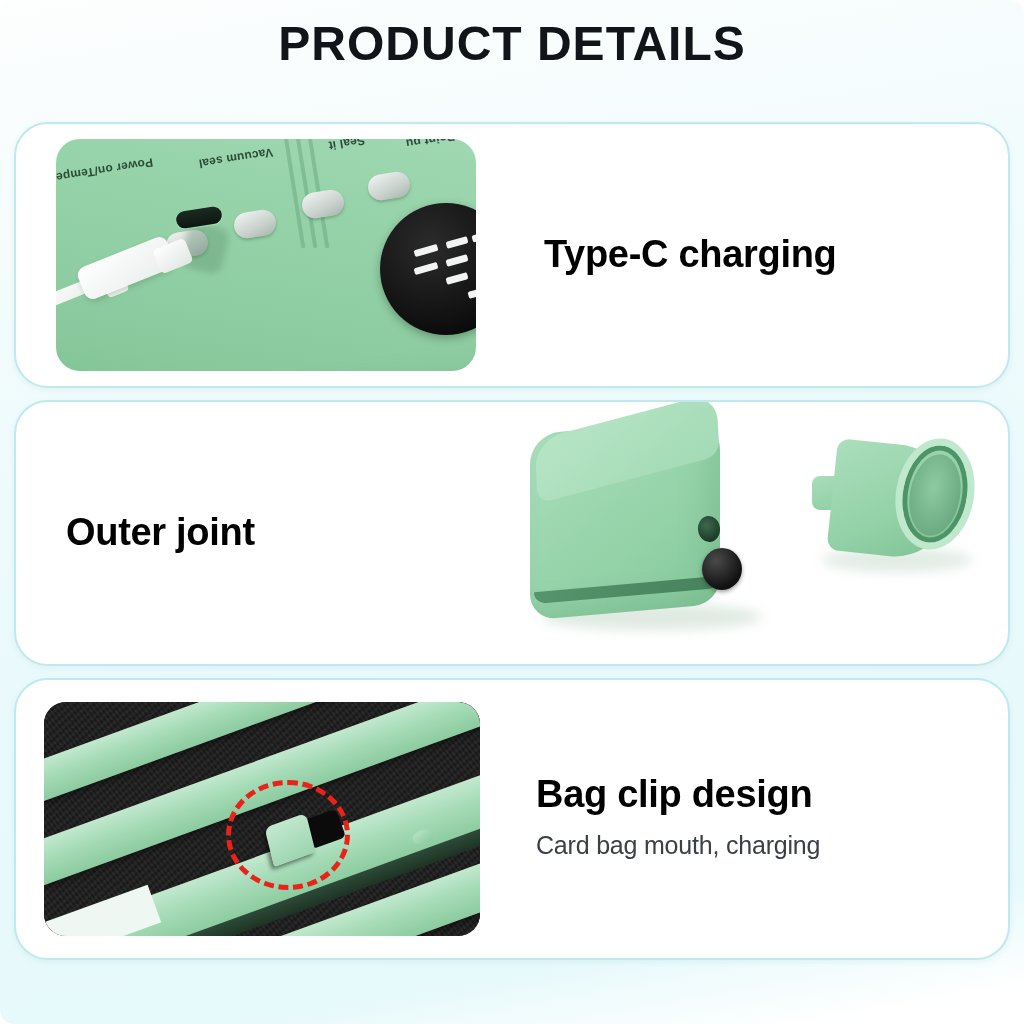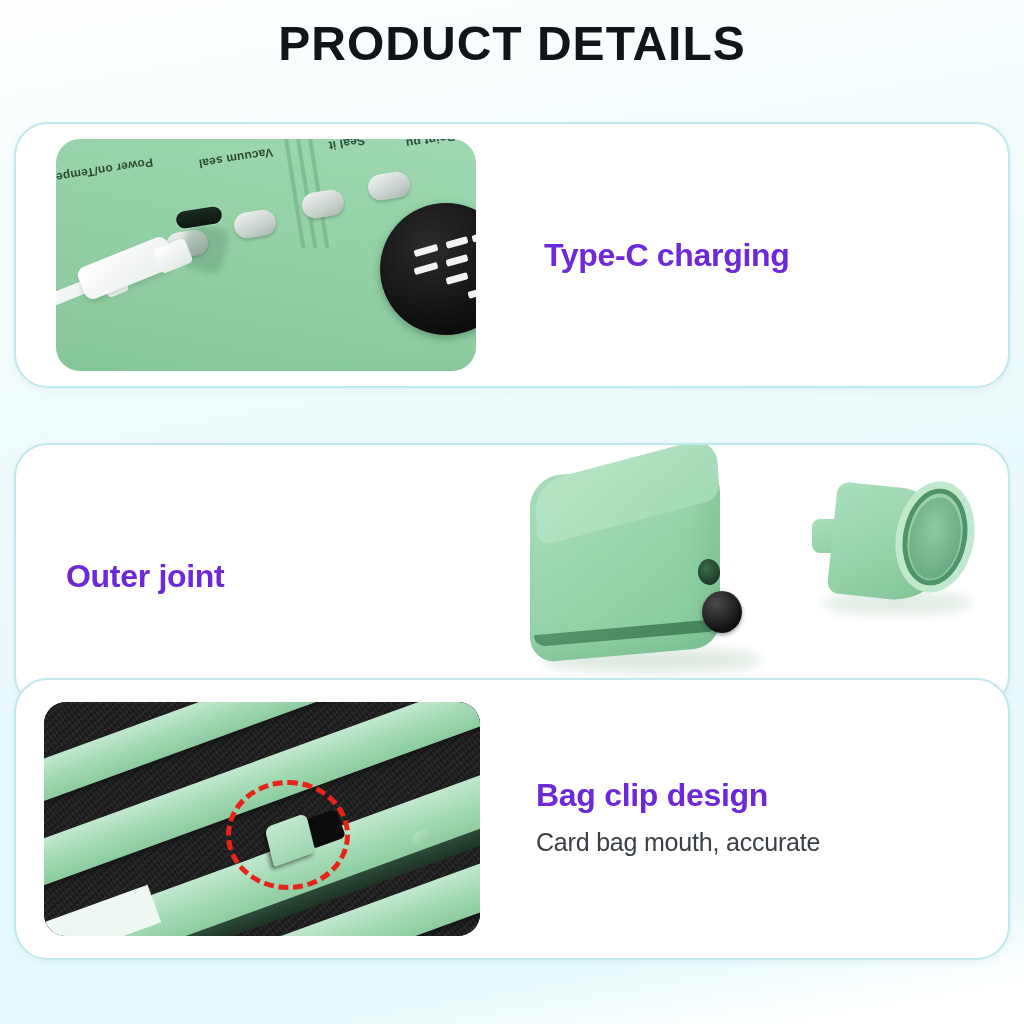--- a/index.html
+++ b/index.html
@@ -6,20 +6,21 @@
   html,body { width:1024px; height:1024px; }
   body{
     font-family:"Liberation Sans", sans-serif;
     background:#ffffff;
     position:relative;
     overflow:hidden;
   }
   .page{
     position:absolute; inset:0;
     background:linear-gradient(170deg,#fdfefe 0%,#f4fcfd 22%,#eafafc 55%,#e6f9fb 88%,#ffffff 97%);
+    border-radius:14px;
   }
   
   .title-wrap{
     position:absolute; top:16px; left:0; width:1024px;
     text-align:center;
   }
   .title{
     display:inline-block;
     font-size:48px; font-weight:bold; letter-spacing:1px;
     color:#111418;
@@ -29,29 +30,29 @@
   
   .card{
     position:absolute; left:14px; width:996px;
     background:#ffffff;
     border:2px solid #bfe9ec;
     border-radius:34px;
     box-shadow:0 2px 6px rgba(150,200,205,.18);
     overflow:hidden;
   }
   #card-1{ top:122px; height:266px; }
-  #card-2{ top:400px; height:266px;margin-top:43px; }
+  #card-2{ top:400px; height:266px; }
   #card-3{ top:678px; height:282px; }
 
   .card-inner{ position:absolute; inset:0; display:flex; align-items:center; }
   .media{ position:relative; flex:0 0 auto; }
   .copy{ position:relative; flex:1 1 auto; }
 
   .headline{
-    font-size:32px; font-weight:bold; color:#6d28d9;
+    font-size:38px; font-weight:bold; color:#000000;
     letter-spacing:-.3px; line-height:1.08;
     text-shadow:0 1px 1px rgba(255,255,255,.85);
   }
   .sub{
     font-size:25px; color:#3a4046; line-height:1.45;
     letter-spacing:-.2px; margin-top:12px;
   }
   .sub div{ white-space:nowrap; }
 
   
@@ -380,20 +381,20 @@
         <div class="clip-slot"></div>
         <div class="clip-tab"></div>
         <div class="small-stud"></div>
         <div class="left-white"></div>
         <div class="circle-hi"></div>
       </div>
 
       <div class="copy" style="padding-left:56px;">
         <div class="headline">Bag clip design</div>
         <div class="sub">
-          <div>Card bag mouth, accurate</div>
+          <div>Card bag mouth, charging</div>
         </div>
       </div>
 
     </div>
   </section>
 
 </div>
 
 </body></html>

